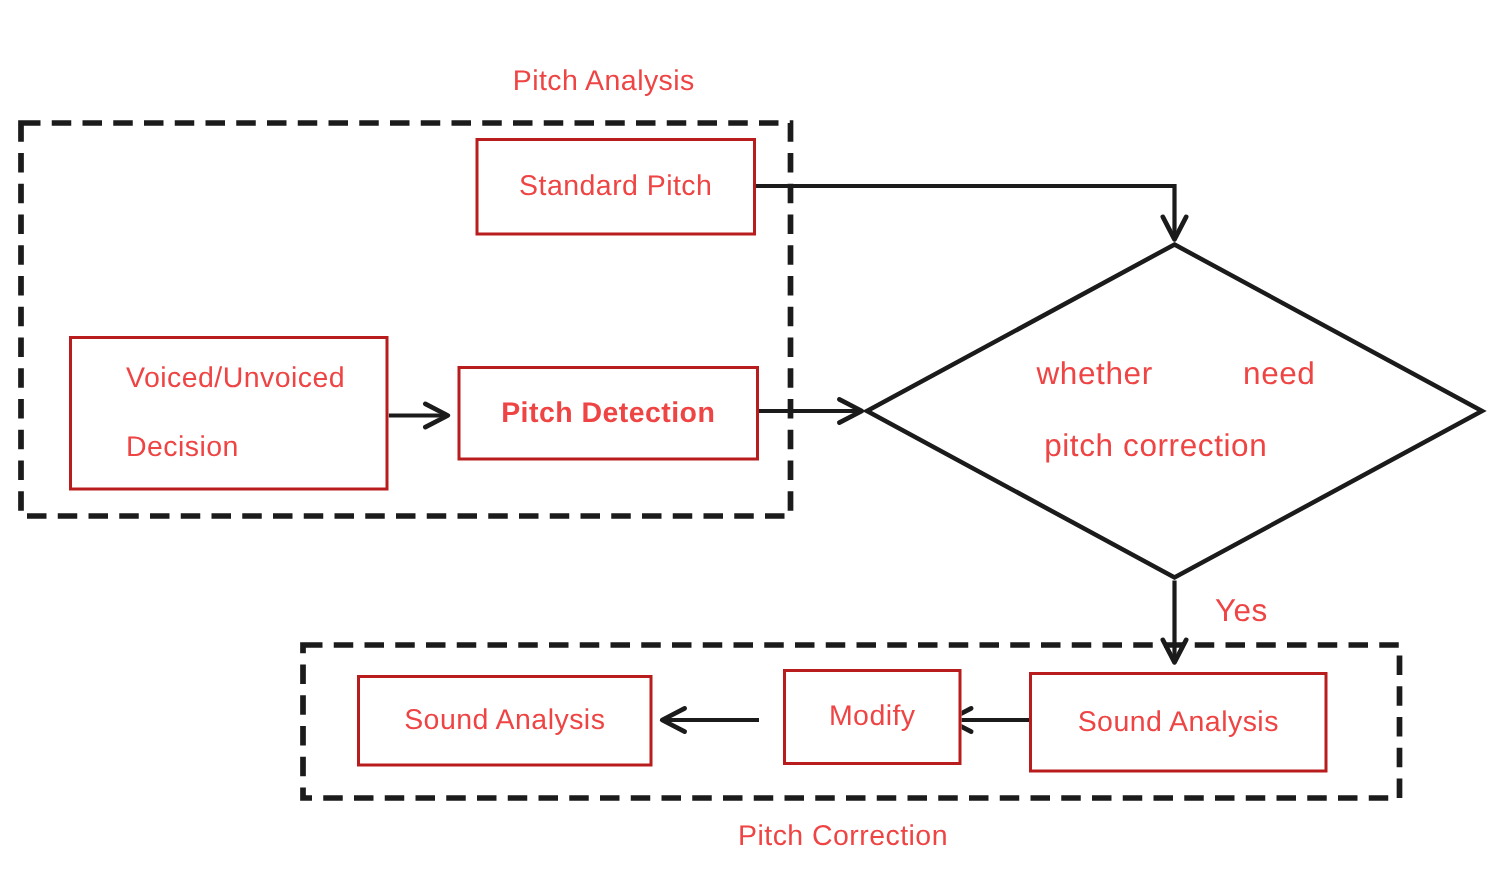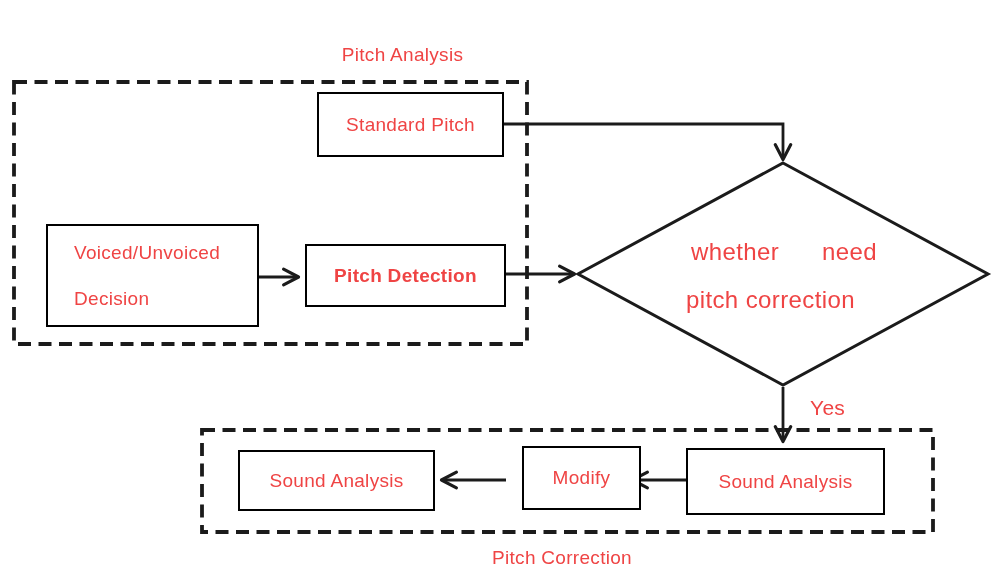--- a/index.html
+++ b/index.html
@@ -18,51 +18,51 @@
   }
   #connector-layer {
     position: absolute;
     left: 0; top: 0;
     width: 1000px;
     height: 581px;
   }
   .node {
     position: absolute;
     background: #ffffff;
-    border: 2px solid #000000;
+    border: 2px solid #b91c1c;
     display: flex;
     align-items: center;
     justify-content: center;
     font-size: 19px;
     letter-spacing: 0.3px;
     box-sizing: border-box;
     white-space: nowrap;
   }
   #node-standard-pitch    { left: 317px; top: 92px;  width: 187px; height: 65px; }
   #node-voiced-unvoiced   { left: 46px;  top: 224px; width: 213px; height: 103px;
                             flex-direction: column; align-items: flex-start; justify-content: center;
-                            padding-left: 26px; gap: 24px; }
+                            padding-left: 36px; gap: 24px; }
   #node-pitch-detection   { left: 305px; top: 244px; width: 201px; height: 63px; font-weight: bold; }
   #node-sound-analysis-left  { left: 238px; top: 450px; width: 197px; height: 61px; }
   #node-modify               { left: 522px; top: 446px; width: 119px; height: 64px; }
   #node-sound-analysis-right { left: 686px; top: 448px; width: 199px; height: 67px; }
 
   .group-label {
     position: absolute;
     font-size: 19px;
     letter-spacing: 0.3px;
     text-align: center;
     white-space: nowrap;
   }
   #label-pitch-analysis   { left: 280px; top: 44px;  width: 245px; }
   #label-pitch-correction { left: 442px; top: 547px; width: 240px; }
 
   .diamond-text {
     position: absolute;
-    font-size: 24px;
+    font-size: 21px;
     letter-spacing: 0.4px;
     white-space: nowrap;
   }
   #decision-line1 {
     left: 691px; top: 238px; width: 186px;
     display: flex; justify-content: space-between;
   }
   #decision-line2 {
     left: 663px; top: 286px; width: 215px;
     text-align: center;

